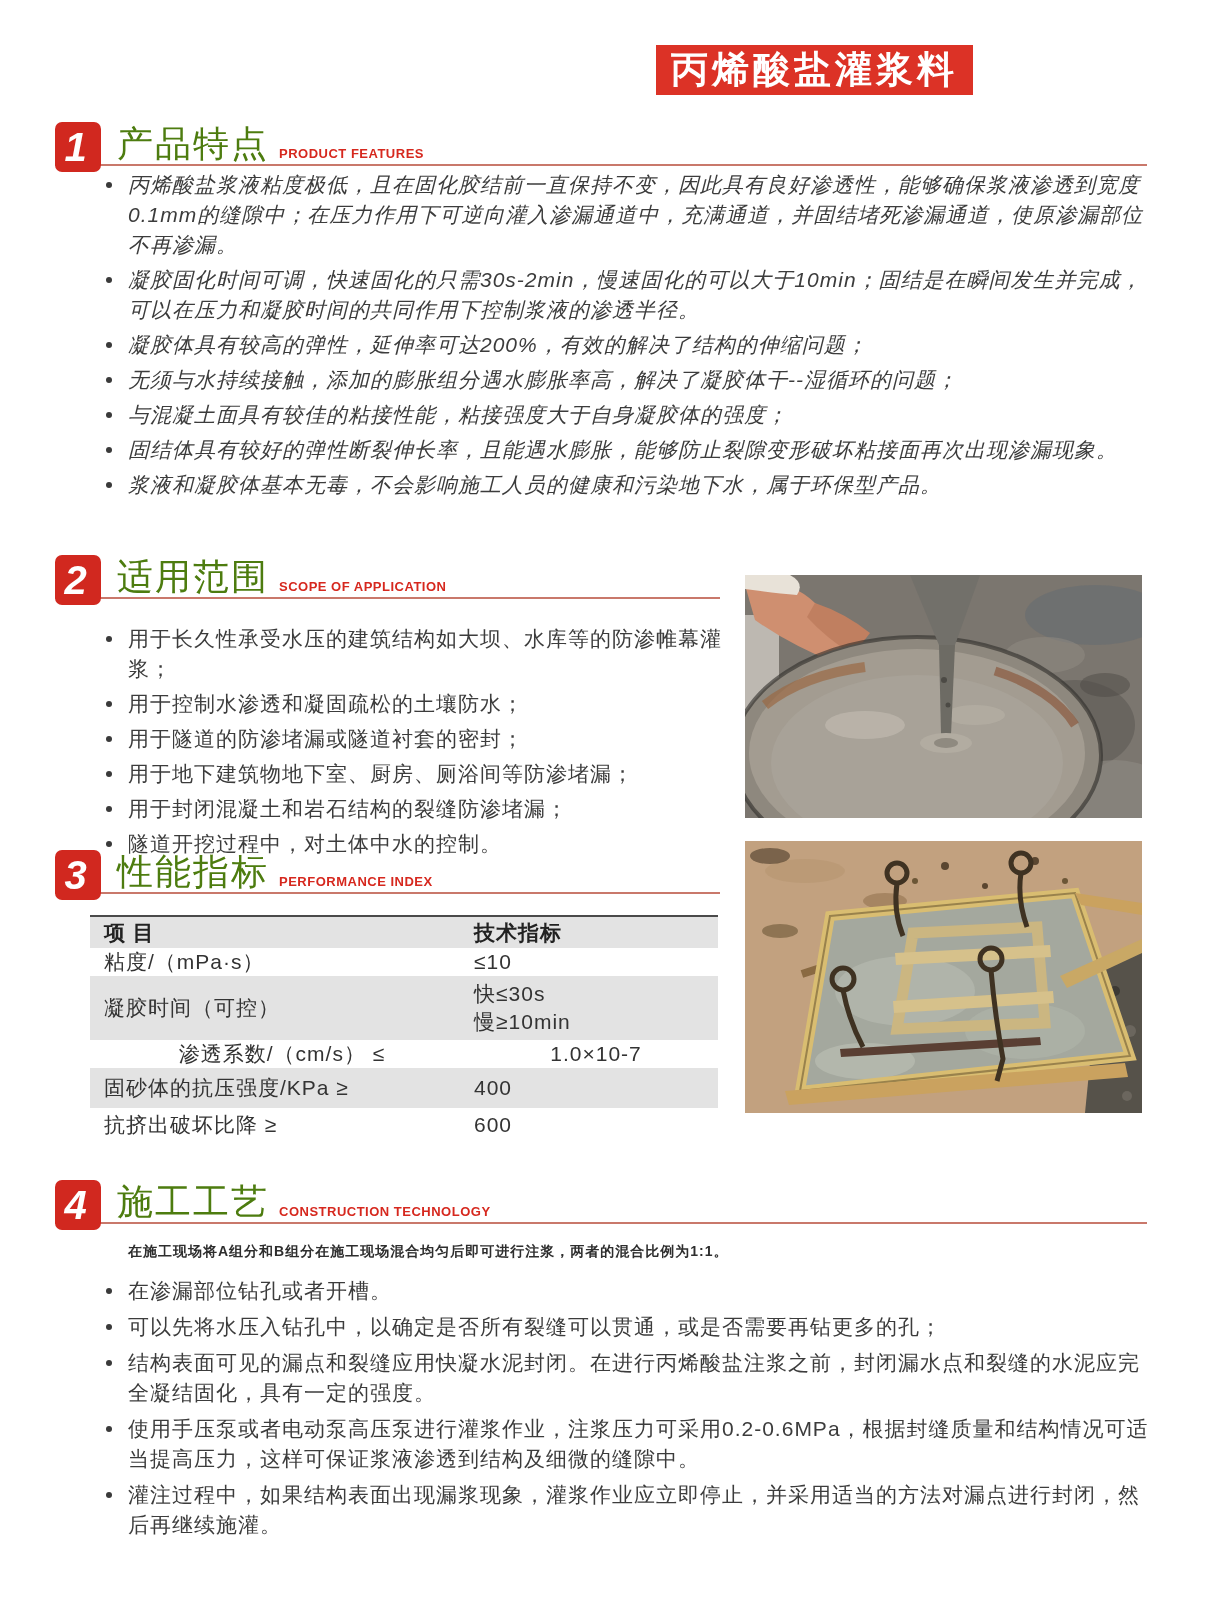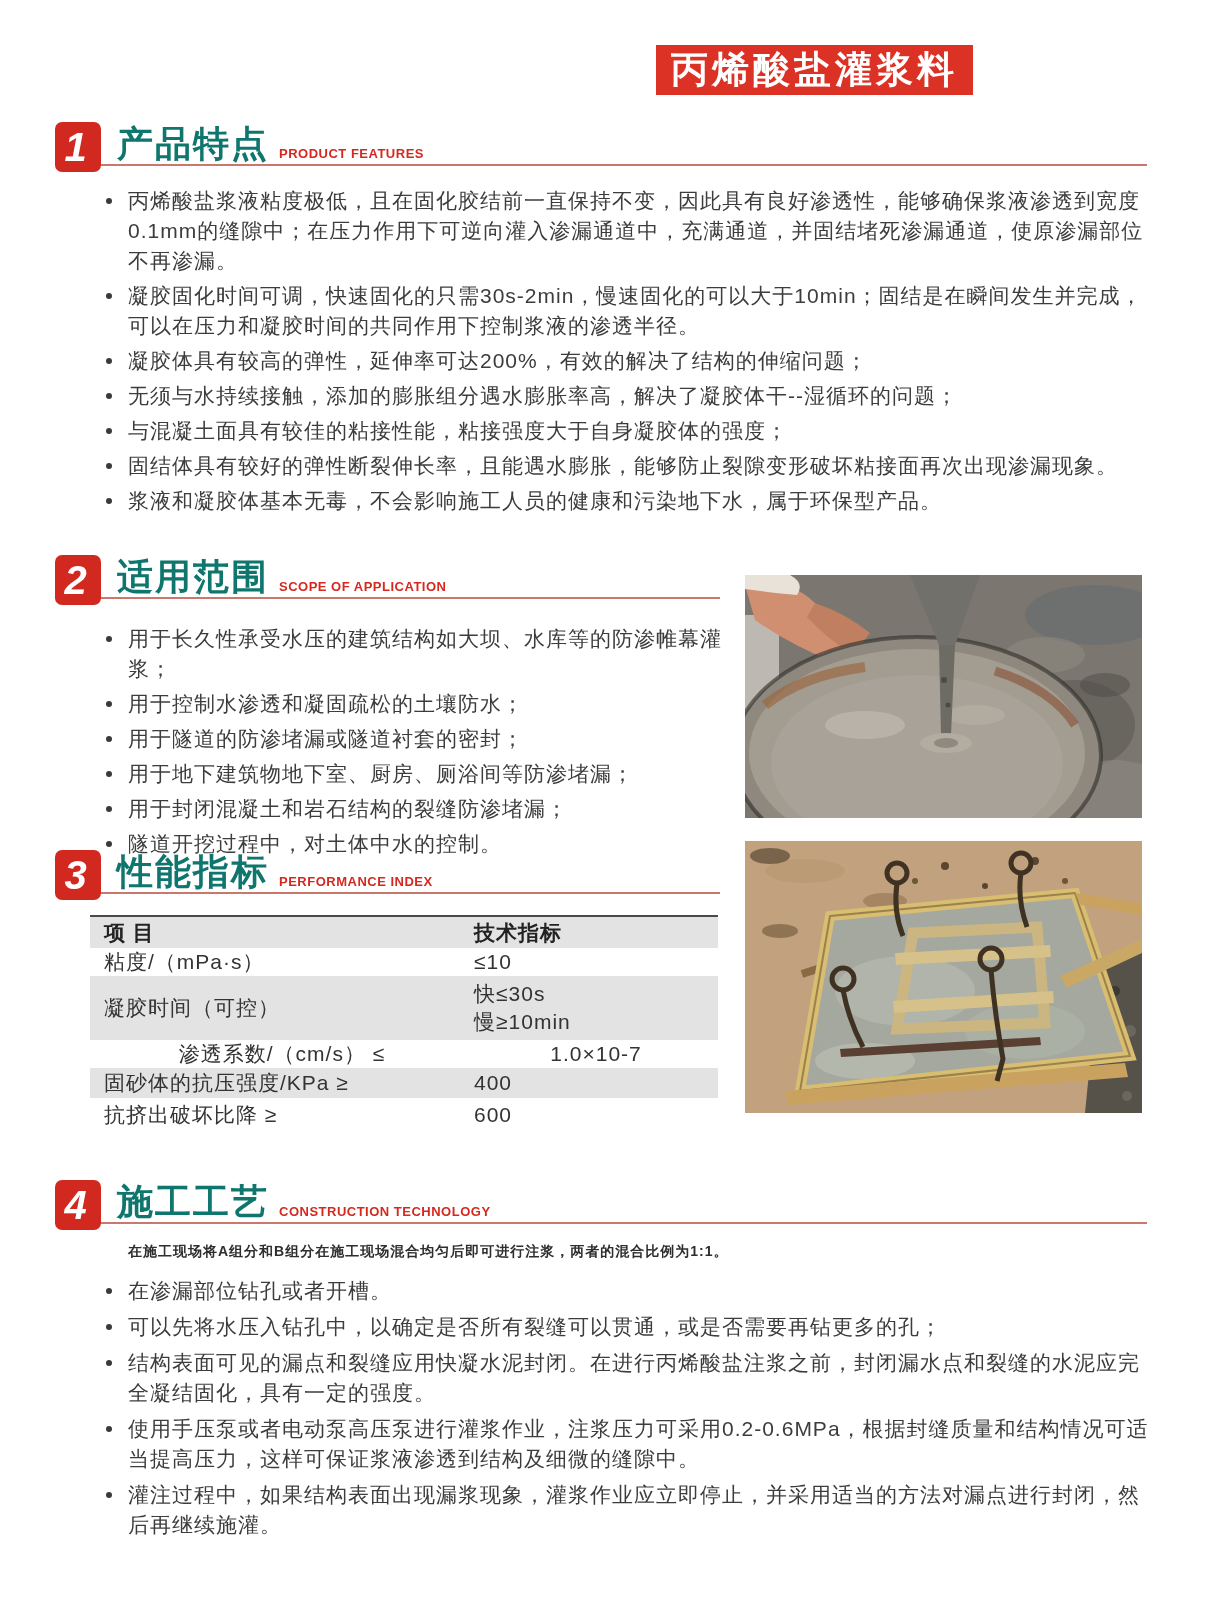--- a/index.html
+++ b/index.html
@@ -25,21 +25,21 @@
     border-bottom:2px solid #c9786b; padding-bottom:0;
   }
   .sec-num {
     width:46px; height:50px; background:#d1281f; border-radius:7px;
     color:#ffffff; font-size:40px; font-weight:bold; font-style:italic;
     display:flex; align-items:center; justify-content:center;
     margin-bottom:-8px; padding-right:5px;
     flex:0 0 auto;
   }
   .sec-title {
-    font-size:36px; font-weight:bold; color:#0f766e;
+    font-size:36px; font-weight:normal; color:#4d7c0f;
     letter-spacing:2px; margin-left:16px; line-height:1;
     margin-bottom:2px;
   }
   .sec-sub {
     font-size:13px; font-weight:bold; color:#d6281e;
     letter-spacing:0.5px; margin-left:10px; margin-bottom:4px; line-height:1;
   }
   
   ul.blist { list-style:none; position:absolute; }
   ul.blist li {
@@ -82,21 +82,21 @@
   <div class="banner">
     <span>丙烯酸盐灌浆料</span>
   </div>
 
   <div class="sec-header" style="left:55px; top:122px; width:1092px;">
     <div class="sec-num">1</div>
     <div class="sec-title">产品特点</div>
     <div class="sec-sub">PRODUCT FEATURES</div>
   </div>
 
-  <ul class="blist list1" style="left:100px; top:186px; width:1048px;">
+  <ul class="blist list1" style="left:100px; top:170px; width:1048px;font-style:italic;">
     <li>丙烯酸盐浆液粘度极低，且在固化胶结前一直保持不变，因此具有良好渗透性，能够确保浆液渗透到宽度0.1mm的缝隙中；在压力作用下可逆向灌入渗漏通道中，充满通道，并固结堵死渗漏通道，使原渗漏部位不再渗漏。</li>
     <li>凝胶固化时间可调，快速固化的只需30s-2min，慢速固化的可以大于10min；固结是在瞬间发生并完成，可以在压力和凝胶时间的共同作用下控制浆液的渗透半径。</li>
     <li>凝胶体具有较高的弹性，延伸率可达200%，有效的解决了结构的伸缩问题；</li>
     <li>无须与水持续接触，添加的膨胀组分遇水膨胀率高，解决了凝胶体干--湿循环的问题；</li>
     <li>与混凝土面具有较佳的粘接性能，粘接强度大于自身凝胶体的强度；</li>
     <li>固结体具有较好的弹性断裂伸长率，且能遇水膨胀，能够防止裂隙变形破坏粘接面再次出现渗漏现象。</li>
     <li>浆液和凝胶体基本无毒，不会影响施工人员的健康和污染地下水，属于环保型产品。</li>
   </ul>
 
   <div class="sec-header" style="left:55px; top:555px; width:665px;">
@@ -173,21 +173,21 @@
       <td>凝胶时间（可控）</td>
       <td>
         <span class="v2">快≤30s</span>
         <span class="v2">慢≥10min</span>
       </td>
     </tr>
     <tr class="white" style="height:23px;text-align:center;">
       <td>渗透系数/（cm/s）  ≤</td>
       <td>1.0×10-7</td>
     </tr>
-    <tr class="gray" style="height:30px;">
+    <tr class="gray" style="height:40px;">
       <td>固砂体的抗压强度/KPa ≥</td>
       <td>400</td>
     </tr>
     <tr class="white" style="height:34px;">
       <td>抗挤出破坏比降 ≥</td>
       <td>600</td>
     </tr>
   </tbody>
     </table>
 

